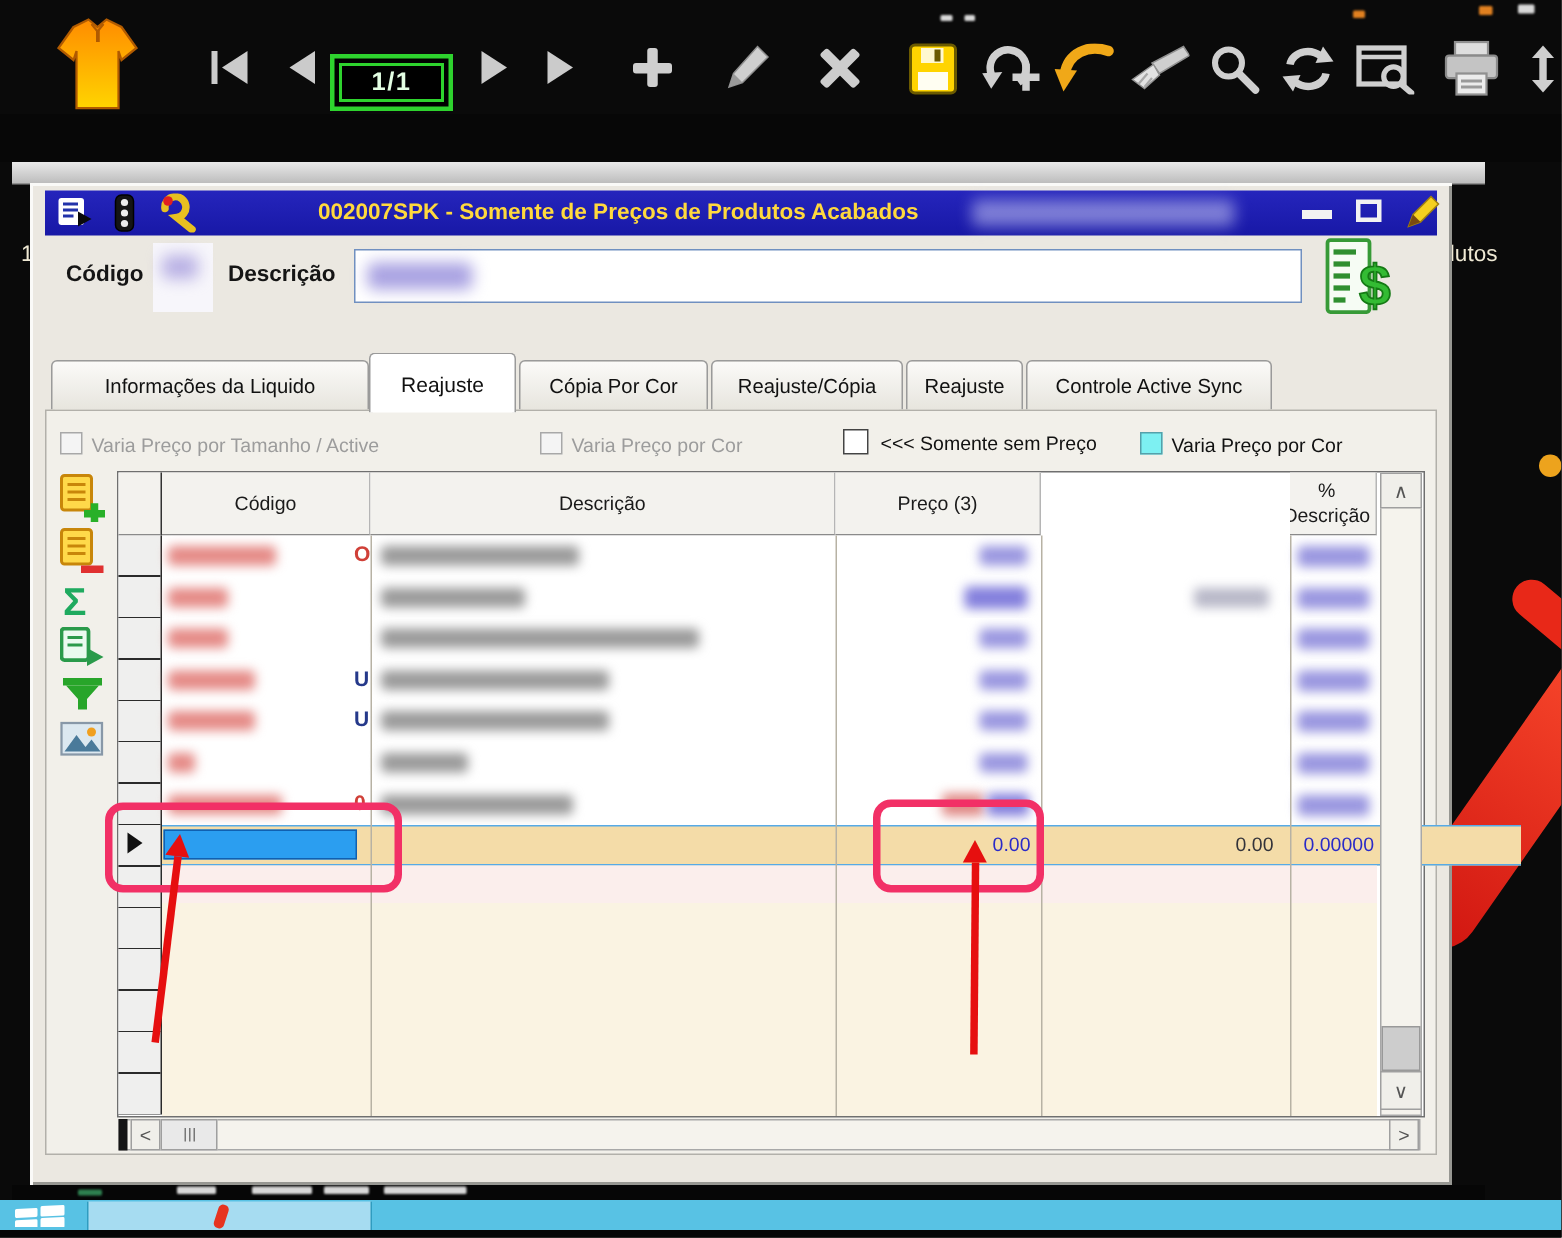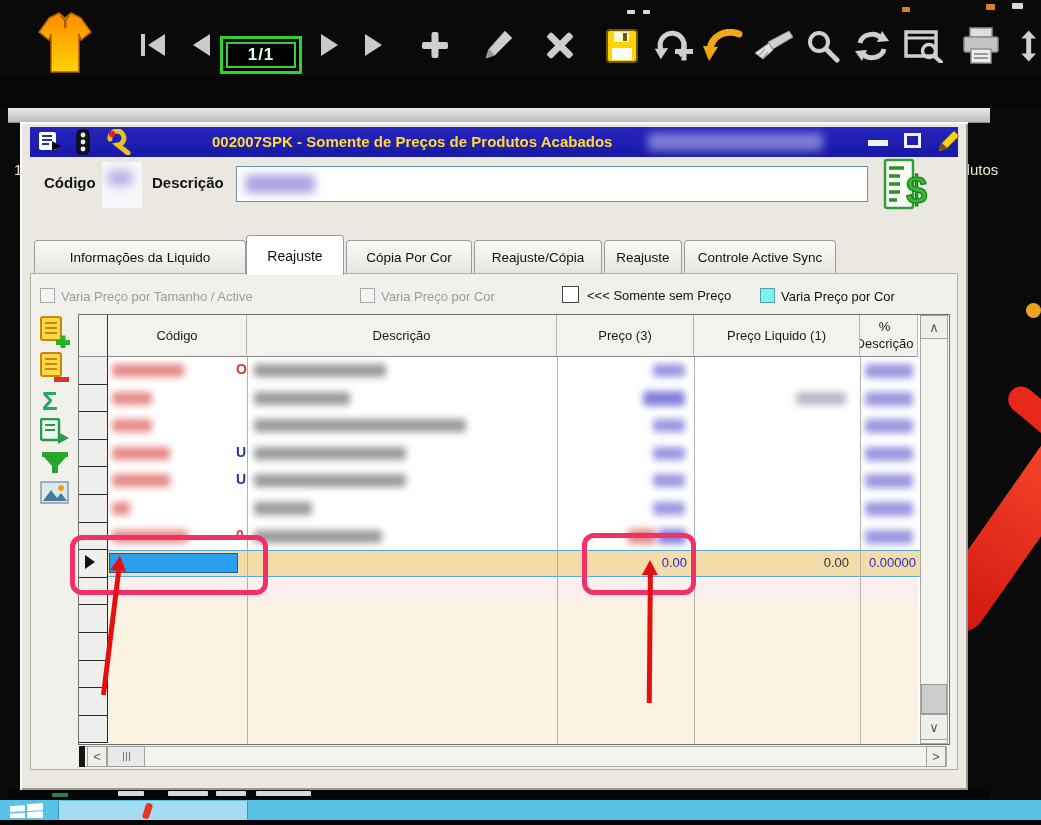--- a/index.html
+++ b/index.html
@@ -42,21 +42,21 @@
   .cb{position:absolute;width:15px;height:15px;background:#fff;border:1px solid #a8a8a8;box-sizing:border-box;}
   .cblab{position:absolute;font-size:13px;}
   
   .gridframe{position:absolute;left:78px;top:314px;width:872px;height:431px;border:1px solid #6f6f6f;box-sizing:border-box;background:#fff;}
   .hcell{position:absolute;top:315px;height:42px;background:#f3f2ee;border-right:1px solid #b5b5b5;border-bottom:1px solid #8a8a8a;
         box-sizing:border-box;display:flex;align-items:center;justify-content:center;font-size:13px;color:#1a1a1a;overflow:hidden;}
   .sep{position:absolute;width:1px;background:#b7b2a4;top:357px;height:387px;}
   .brow{position:absolute;left:108px;width:810px;height:27px;background:#fff;}
   .sm{position:absolute;border-radius:3px;filter:blur(3.5px);}
   .hint{position:absolute;top:4px;font-size:14px;font-weight:bold;}
-  .selrow{position:absolute;left:108px;top:550px;width:840px;height:25px;background:#f4dca8;
+  .selrow{position:absolute;left:108px;top:550px;width:906px;height:25px;background:#f4dca8;
         border-top:1px solid #56aae6;border-bottom:1px solid #56aae6;box-sizing:content-box;}
   .selnum{position:absolute;font-size:13px;text-align:right;overflow:hidden;}
   .sbox{position:absolute;background:#f0efea;border:1px solid #9f9f9f;box-sizing:border-box;display:flex;align-items:center;justify-content:center;color:#555;font-size:13px;}
   .track{position:absolute;background:#f5f3ed;border:1px solid #a8a8a8;box-sizing:border-box;}
   
   .annot{position:absolute;border:5px solid #f23066;border-radius:12px;box-sizing:border-box;z-index:9;}
   .arrowv{position:absolute;transform-origin:50% 0;z-index:9;width:16px;}
   .arrowv .hd{width:0;height:0;border-left:8px solid transparent;border-right:8px solid transparent;border-bottom:15px solid #e60f0f;}
   .arrowv .sh{width:5px;background:#e60f0f;margin-left:5.5px;}
   
@@ -265,21 +265,21 @@
     <line x1="7" y1="34" x2="18" y2="34" stroke="#2f8f2f" stroke-width="3.5"></line>
     <line x1="7" y1="42" x2="15" y2="42" stroke="#2f8f2f" stroke-width="3.5"></line>
     <text x="24" y="45" font-size="38" font-weight="bold" fill="#33bb33" stroke="#157a15" stroke-width="1.2" font-family="Liberation Sans, sans-serif">$</text>
   </svg>
 
   <div class="dtab ufirst" style="left:34px;width:212px;">Informações da Liquido</div>
   <div class="dtab active ufirst" style="left:246px;width:98px;">Reajuste</div>
   <div class="dtab" style="left:346px;width:126px;">Cópia Por Cor</div>
   <div class="dtab" style="left:474px;width:128px;">Reajuste/Cópia</div>
   <div class="dtab" style="left:604px;width:78px;">Reajuste</div>
-  <div class="dtab" style="left:684px;width:152px;">Controle Active Sync</div>
+  <div class="dtab" style="left:684px;width:164px;">Controle Active Sync</div>
 
   <div class="tabpanel"></div>
 
   <div class="cb" style="left:40px;top:288px;background:#f4f4f4;"></div>
   <span class="cblab" style="left:61px;top:289px;color:#9c9c9c;">Varia Preço por Tamanho / Active</span>
   <div class="cb" style="left:360px;top:288px;background:#f4f4f4;"></div>
   <span class="cblab" style="left:381px;top:289px;color:#9c9c9c;">Varia Preço por Cor</span>
   <div class="cb" style="left:562px;top:286px;width:17px;height:17px;border-color:#444;"></div>
   <span class="cblab" style="left:587px;top:288px;color:#111;">&lt;&lt;&lt; Somente sem Preço</span>
   <div class="cb" style="left:760px;top:288px;background:#7df0f2;border-color:#55a0aa;"></div>
@@ -318,21 +318,20 @@
       <circle cx="21" cy="8" r="3" fill="#f0a020"></circle>
     </svg>
   </div>
 
   <div class="gridframe"></div>
 
   <div class="hcell" style="left:79px;width:29px;border-right:1px solid #333;"></div>
   <div class="hcell" style="left:108px;width:139px;">Código</div>
   <div class="hcell" style="left:247px;width:310px;">Descrição</div>
   <div class="hcell" style="left:557px;width:137px;">Preço (3)</div>
-  <div class="hcell" style="left:694px;width:166px;">Preço Liquido (1)</div>
   <div class="hcell" style="left:860px;width:58px;">
     <span style="width:72px;margin-left:-8px;text-align:center;line-height:1.3;display:block;">% Descrição</span>
   </div>
 
   <div class="abs" style="left:79px;top:357px;width:28px;height:386px;border-right:1px solid #2a2a2a;
               background:repeating-linear-gradient(180deg,#efefee 0 26.6px,#2a2a2a 26.6px 27.6px);"></div>
 
   <div class="brow" style="top:357px;">
     <div class="sm" style="left:4px;top:7px;width:72px;height:13px;background:#e58a86;"></div>
     <span class="hint" style="left:128px;color:#d04038;">O</span>

